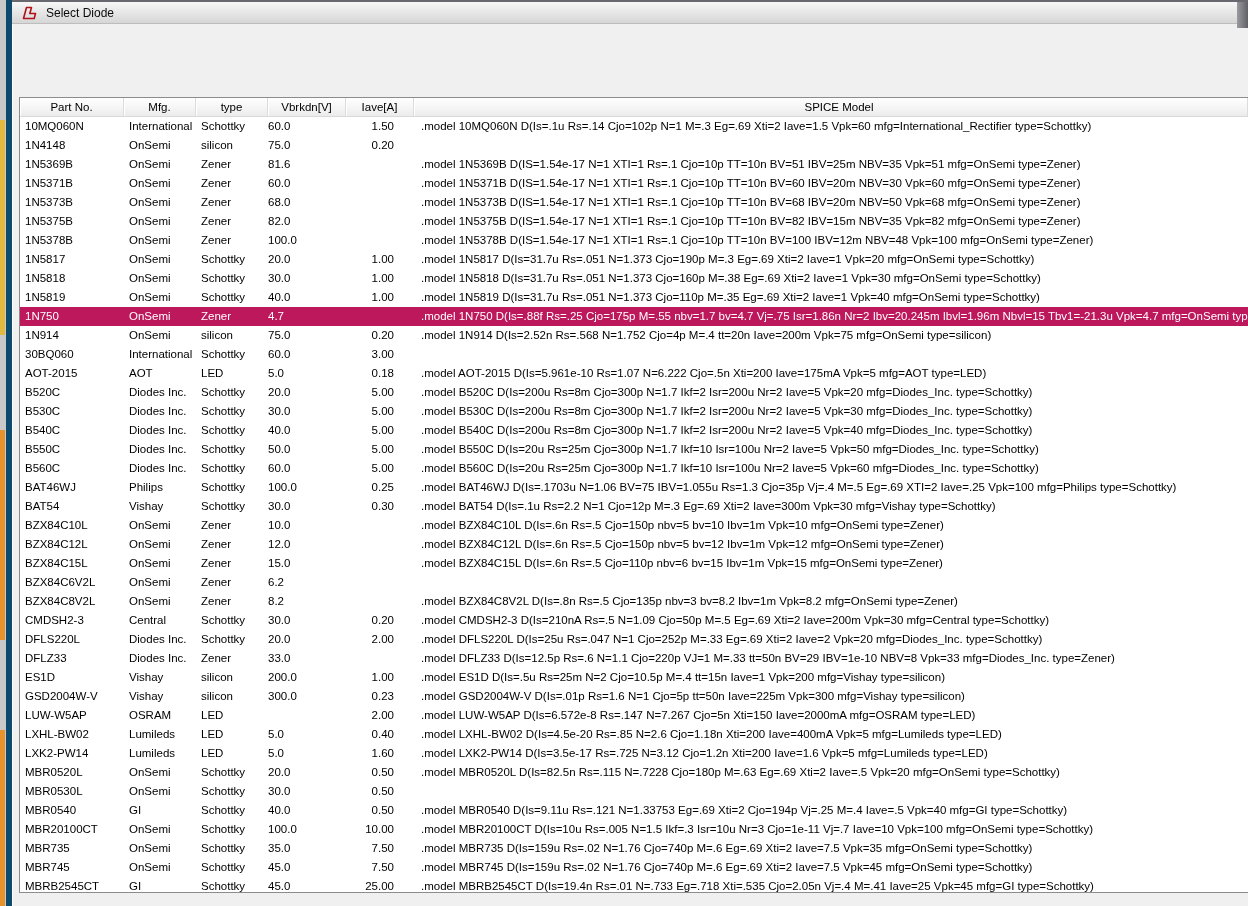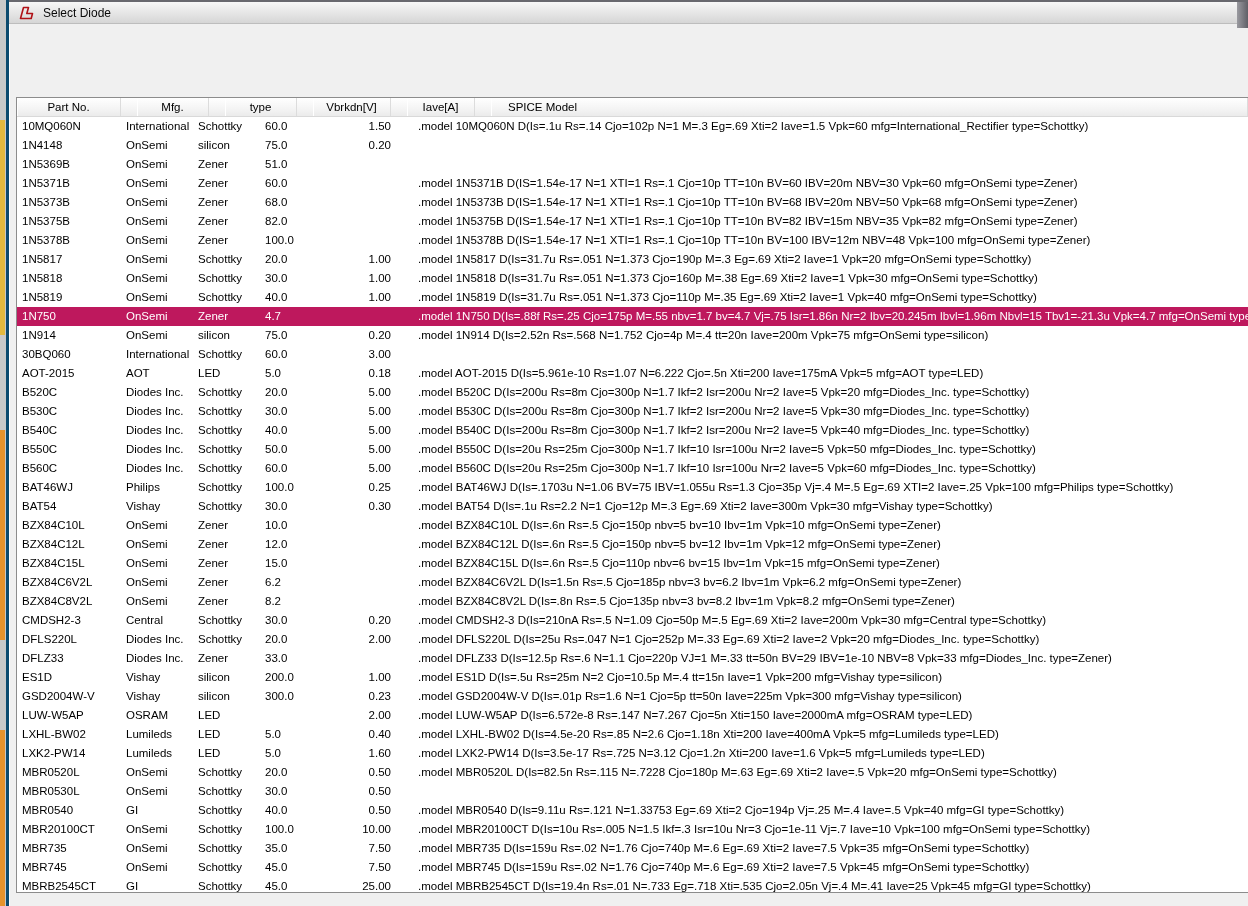--- a/index.html
+++ b/index.html
@@ -10,21 +10,21 @@
     position:relative;
   }
   
   .edge-strip { position:absolute; left:0; top:0; width:6px; height:906px; background:#c9c9c9; z-index:0; }
   .edge-seg { position:absolute; left:0; width:5px; }
 
   
   .dialog {
     position:absolute; left:6px; top:0; width:1242px; height:906px;
     background:#f0f0f0;
-    border-left:3px solid #0c4a6e;
+    border-left:6px solid #0c4a6e;
     box-shadow: inset 1px 0 0 #ffffff;
     z-index:1;
   }
   .titlebar {
     position:relative;
     height:24px;
     background:linear-gradient(to bottom,#f7f7f7 0%,#e8e8e8 45%,#d6d6d6 100%);
     border-top:2px solid #68686e;
     border-bottom:1px solid #bdbdbd;
     display:flex; align-items:center;
@@ -44,21 +44,20 @@
     border:1px solid #8c8c8c;
     border-right:none;
     overflow:hidden;
     font-size:11.5px;
   }
   .lheader {
     display:flex; height:19px;
     background:linear-gradient(to bottom,#ffffff,#f2f2f2 70%,#ebebeb);
     border-bottom:1px solid #d9d9d9;
     color:#000;
-    gap:16px;
   }
   .hc {
     flex:none; text-align:center; line-height:18px;
     border-right:1px solid #dcdcdc;
     box-shadow: inset 1px 0 0 #ffffff;
     white-space:nowrap; overflow:hidden;
   }
   .rows { position:relative; }
   .row { display:flex; height:19px; line-height:19px; color:#000; background:#fff; white-space:nowrap; }
   .row.sel { background:#be185d; color:#ffffff; }
@@ -68,21 +67,21 @@
   .mfg    { width:72px;  }
   .type   { width:72px;  }
   .vbrkdn { width:78px;  }
   .iave   { width:68px;  }
   .model  { flex:1 1 auto; }
 
   .c.part, .c.mfg, .c.type { padding-left:5px; }
   .c.vbrkdn { text-align:left; padding-right:26px; }
   .c.iave   { text-align:right; padding-right:20px; }
   .c.model  { padding-left:7px; }
-  .hc.model { text-align:left; padding-left:17px; flex:1 1 auto; }
+  .hc.model { text-align:center; padding-left:17px; flex:1 1 auto; }
 </style>
 </head>
 <body>
 
 <div class="edge-strip">
     <div class="edge-seg" style="top: 120px; height: 215px; background: rgb(226, 185, 62);"></div>
     <div class="edge-seg" style="top: 430px; height: 210px; background: rgb(230, 147, 44);"></div>
     <div class="edge-seg" style="top: 730px; height: 176px; background: rgb(230, 147, 44);"></div>
   </div>
 
@@ -117,22 +116,23 @@
           <div class="c part">1N4148</div>
           <div class="c mfg">OnSemi</div>
           <div class="c type">silicon</div>
           <div class="c vbrkdn">75.0</div>
           <div class="c iave">0.20</div>
         </div>
         <div class="row">
           <div class="c part">1N5369B</div>
           <div class="c mfg">OnSemi</div>
           <div class="c type">Zener</div>
-          <div class="c vbrkdn">51.0</div>
-          <div class="c iave"></div>
+          <div class="c vbrkdn">81.6</div>
+          <div class="c iave"></div>
+          <div class="c model">.model 1N5369B D(IS=1.54e-17 N=1 XTI=1 Rs=.1 Cjo=10p TT=10n BV=51 IBV=25m NBV=35 Vpk=51 mfg=OnSemi type=Zener)</div>
         </div>
         <div class="row">
           <div class="c part">1N5371B</div>
           <div class="c mfg">OnSemi</div>
           <div class="c type">Zener</div>
           <div class="c vbrkdn">60.0</div>
           <div class="c iave"></div>
           <div class="c model">.model 1N5371B D(IS=1.54e-17 N=1 XTI=1 Rs=.1 Cjo=10p TT=10n BV=60 IBV=20m NBV=30 Vpk=60 mfg=OnSemi type=Zener)</div>
         </div>
         <div class="row">
@@ -293,21 +293,20 @@
           <div class="c vbrkdn">15.0</div>
           <div class="c iave"></div>
           <div class="c model">.model BZX84C15L D(Is=.6n Rs=.5 Cjo=110p nbv=6 bv=15 Ibv=1m Vpk=15 mfg=OnSemi type=Zener)</div>
         </div>
         <div class="row">
           <div class="c part">BZX84C6V2L</div>
           <div class="c mfg">OnSemi</div>
           <div class="c type">Zener</div>
           <div class="c vbrkdn">6.2</div>
           <div class="c iave"></div>
-          <div class="c model">.model BZX84C6V2L D(Is=1.5n Rs=.5 Cjo=185p nbv=3 bv=6.2 Ibv=1m Vpk=6.2 mfg=OnSemi type=Zener)</div>
         </div>
         <div class="row">
           <div class="c part">BZX84C8V2L</div>
           <div class="c mfg">OnSemi</div>
           <div class="c type">Zener</div>
           <div class="c vbrkdn">8.2</div>
           <div class="c iave"></div>
           <div class="c model">.model BZX84C8V2L D(Is=.8n Rs=.5 Cjo=135p nbv=3 bv=8.2 Ibv=1m Vpk=8.2 mfg=OnSemi type=Zener)</div>
         </div>
         <div class="row">

